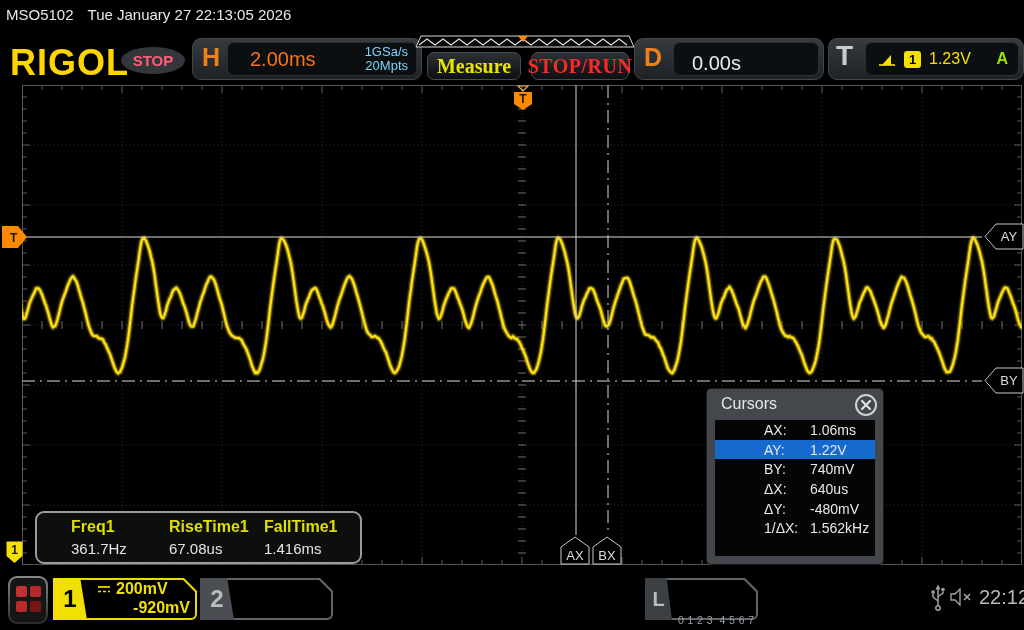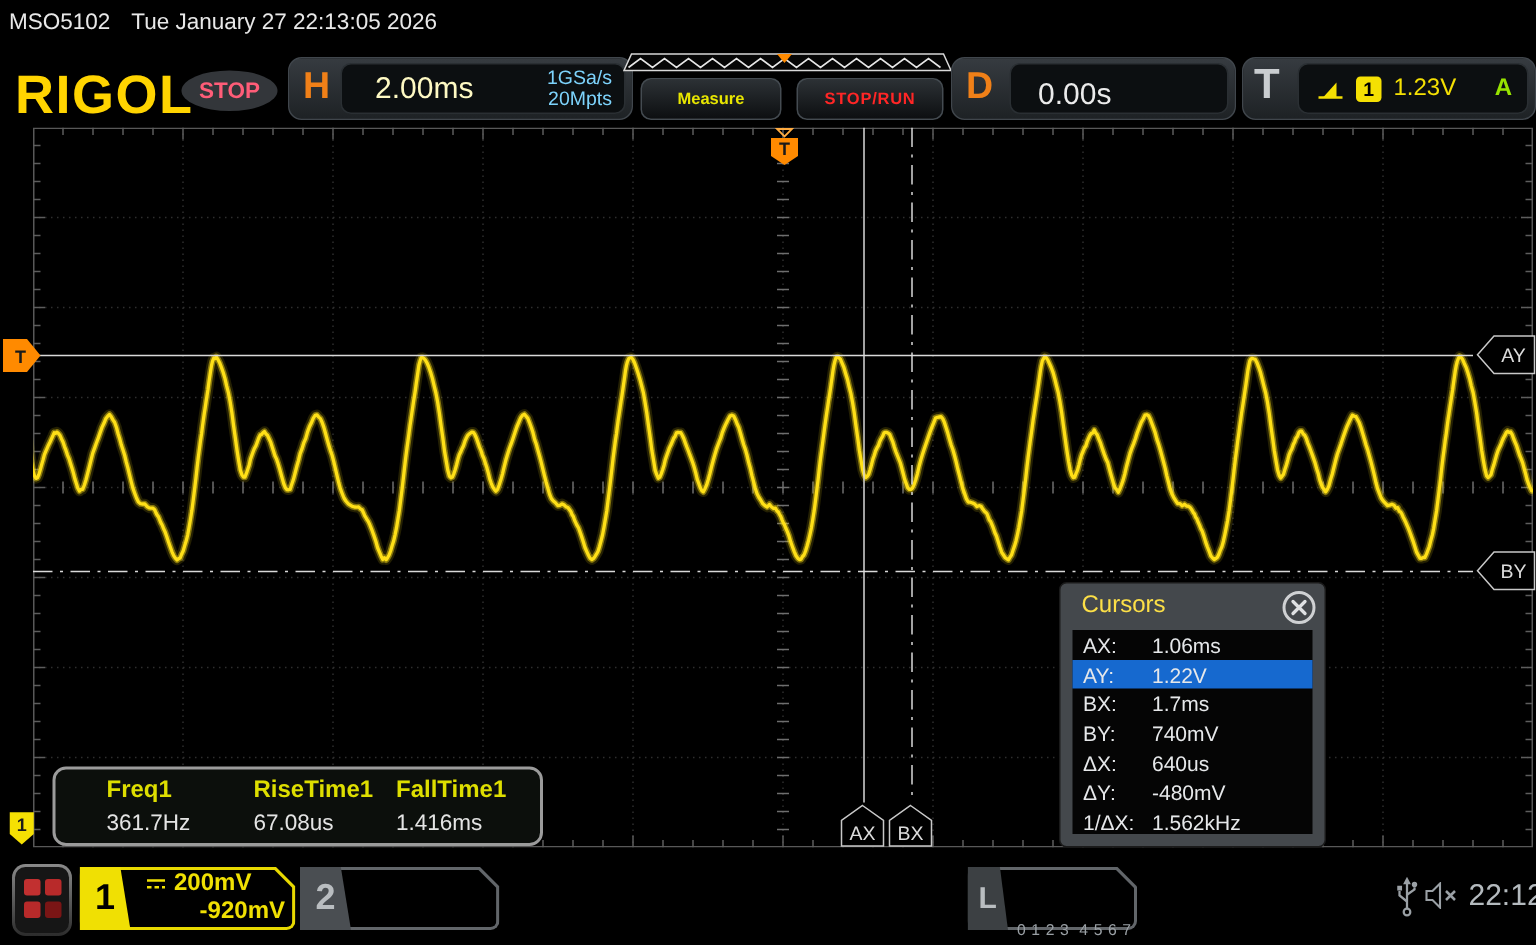--- a/index.html
+++ b/index.html
@@ -14,25 +14,25 @@
   
   #logo{left:10px;top:42px;color:#ffd400;font-size:36px;font-weight:900;letter-spacing:1px;}
   #stop-badge{left:121px;top:47px;width:64px;height:27px;background:#33363a;border-radius:50%;
               color:#ff5d78;font-weight:800;font-size:15px;display:flex;align-items:center;justify-content:center;}
   .hpanel{background:linear-gradient(#363b40,#1e2225);border:1px solid #40464c;border-radius:9px;}
   .hpanel .biglabel{position:absolute;left:9px;top:4px;font-size:25px;font-weight:800;color:#f08018;}
   .valbox{position:absolute;top:3px;right:4px;bottom:3px;background:#0c0f11;border:1px solid #2a2f33;
           border-radius:7px;display:flex;align-items:center;}
   #h-panel{left:192px;top:38px;width:228px;height:40px;}
   #h-panel .valbox{left:34px;}
-  #h-timebase{color:#fef9c3;font-size:20px;margin-left:22px;text-align:right;}
+  #h-timebase{color:#f97316;font-size:20px;margin-left:22px;text-align:right;}
   #h-rates{margin-left:auto;margin-right:8px;text-align:right;color:#7dd3fc;font-size:13px;line-height:14px;}
   #zigzag-bar{left:415px;top:35px;}
   .hbtn{width:92px;height:26px;background:linear-gradient(#2c3135,#0d0f11);border:1px solid #444b51;
-        border-radius:7px;display:flex;align-items:center;justify-content:center;font-size:11px;font-weight:800;}
+        border-radius:7px;display:flex;align-items:center;justify-content:center;font-size:20px;font-weight:800;font-family:Liberation Serif, serif;}
   #measure-btn{left:427px;top:52px;color:#e8e600;}
   #stoprun-btn{left:531px;top:52px;width:96px;color:#ff2626;letter-spacing:.5px;}
   #d-panel{left:634px;top:38px;width:188px;height:40px;}
   #d-panel .valbox{left:38px;align-items:flex-end;}
   #d-value{color:#ebebeb;font-size:20px;margin-left:18px;}
   #t-panel{left:828px;top:38px;width:194px;height:40px;}
   #t-panel .biglabel{color:#c9cdd0;font-size:28px;top:1px;left:7px;}
   #t-panel .valbox{left:36px;gap:8px;padding-left:12px;}
   #t-source-badge{width:17px;height:17px;background:#f5e003;border-radius:3px;color:#000;
                   font-size:13px;font-weight:800;display:flex;align-items:center;justify-content:center;}
@@ -51,25 +51,25 @@
   #meas-panel{left:35px;top:511px;width:327px;height:53px;background:#0c0f0c;
               border:2px solid #9b9b9b;border-radius:9px;box-sizing:border-box;}
   .meas-item{position:absolute;top:5px;}
   .meas-item .mlab{color:#dede00;font-size:16px;font-weight:700;}
   .meas-item .mval{color:#e4e4e4;font-size:15px;margin-top:4px;}
   #meas-0{left:34px;} #meas-1{left:132px;} #meas-2{left:227px;}
 
   
   #cursors-panel{left:706px;top:388px;width:178px;height:177px;background:#44484c;border-radius:5px;
                  border:1px solid #1a1a1a;box-sizing:border-box;}
-  #cursors-title{position:absolute;left:14px;top:6px;color:#fde047;font-size:16px;}
+  #cursors-title{position:absolute;left:14px;top:6px;color:#e5e5e5;font-size:16px;}
   #cursors-close{position:absolute;right:6px;top:5px;width:22px;height:22px;border:2px solid #cfd1d3;
                  border-radius:50%;box-sizing:border-box;display:flex;align-items:center;justify-content:center;}
   #cursors-list{position:absolute;left:8px;right:8px;top:31px;bottom:8px;background:#050505;}
-  .crow{height:19.7px;display:flex;align-items:center;font-size:14px;color:#e6e8ea;}
+  .crow{height:19.7px;display:flex;align-items:center;font-size:14px;color:#e6e8ea;padding-left:42px;}
   .crow .clab{width:46px;padding-left:7px;}
   .crow.hl{background:#1669cf;}
 
   
   #app-btn{left:8px;top:576px;width:40px;height:48px;border-radius:9px;
            background:linear-gradient(#8a8a8a,#2c2c2c);}
   #app-btn .inner{position:absolute;inset:2px;border-radius:7px;background:#161616;}
   .redsq{position:absolute;width:11px;height:11px;border-radius:2px;}
   .chblock{position:absolute;top:578px;height:42px;}
   .ch-outer{position:absolute;inset:0;border-radius:6px;
@@ -217,24 +217,20 @@
   <div id="cursors-list">
     <div class="crow">
       <span class="clab">AX:</span>
       <span class="cval">1.06ms</span>
       </div>
     <div class="crow hl">
       <span class="clab">AY:</span>
       <span class="cval">1.22V</span>
       </div>
     <div class="crow">
-      <span class="clab">BX:</span>
-      <span class="cval">1.7ms</span>
-      </div>
-    <div class="crow">
       <span class="clab">BY:</span>
       <span class="cval">740mV</span>
       </div>
     <div class="crow">
       <span class="clab">ΔX:</span>
       <span class="cval">640us</span>
       </div>
     <div class="crow">
       <span class="clab">ΔY:</span>
       <span class="cval">-480mV</span>

